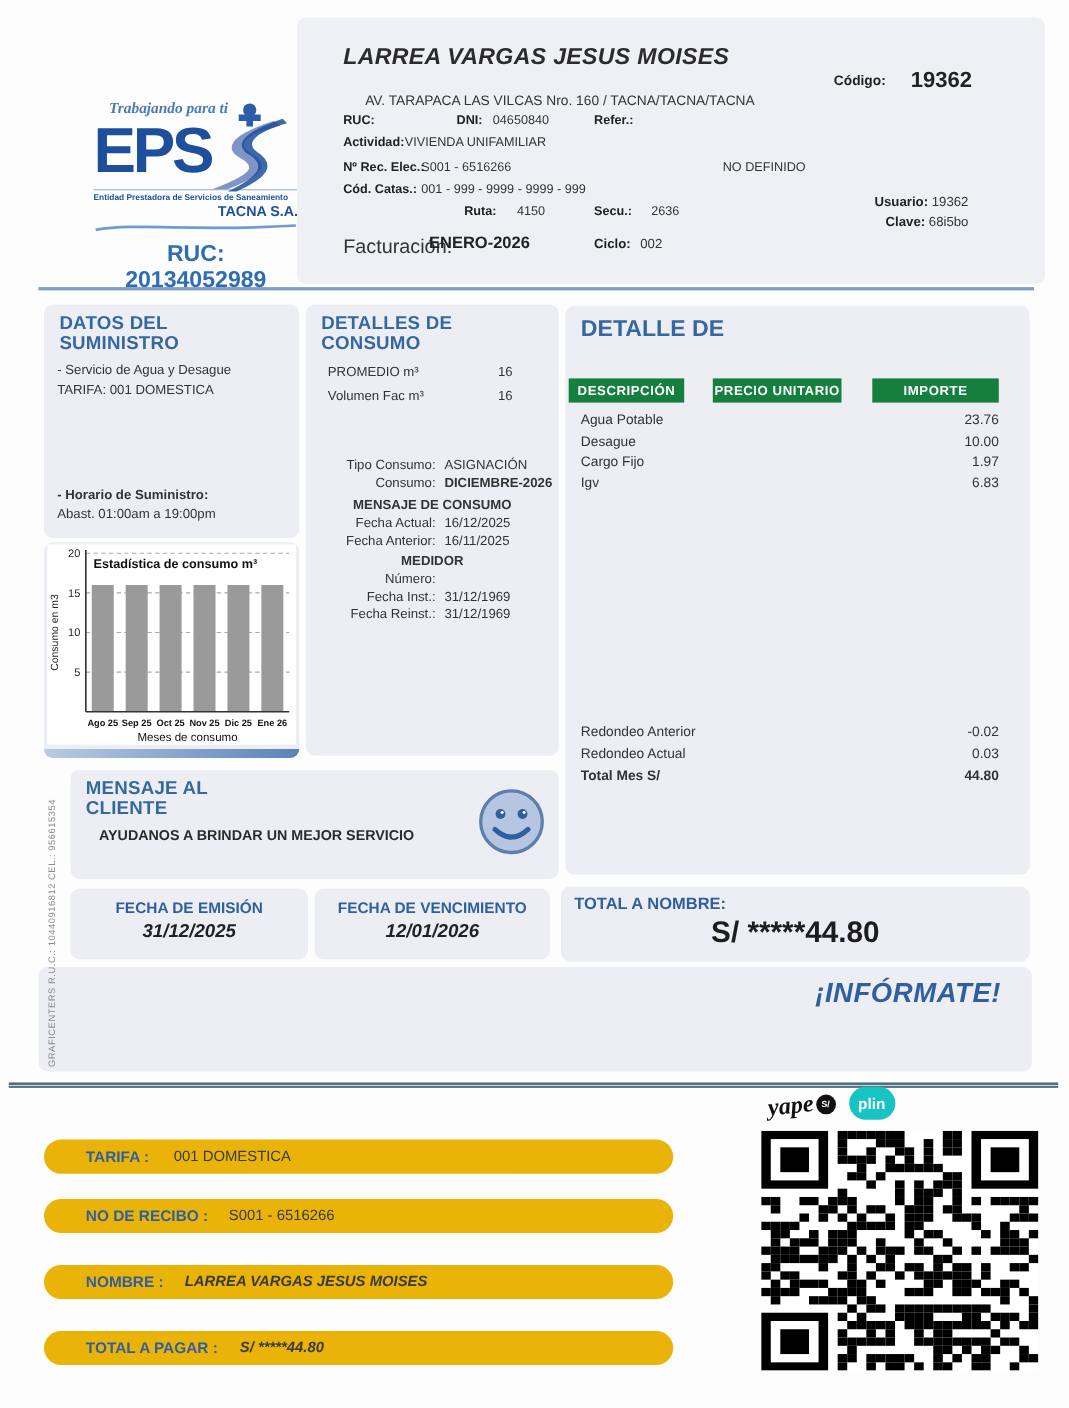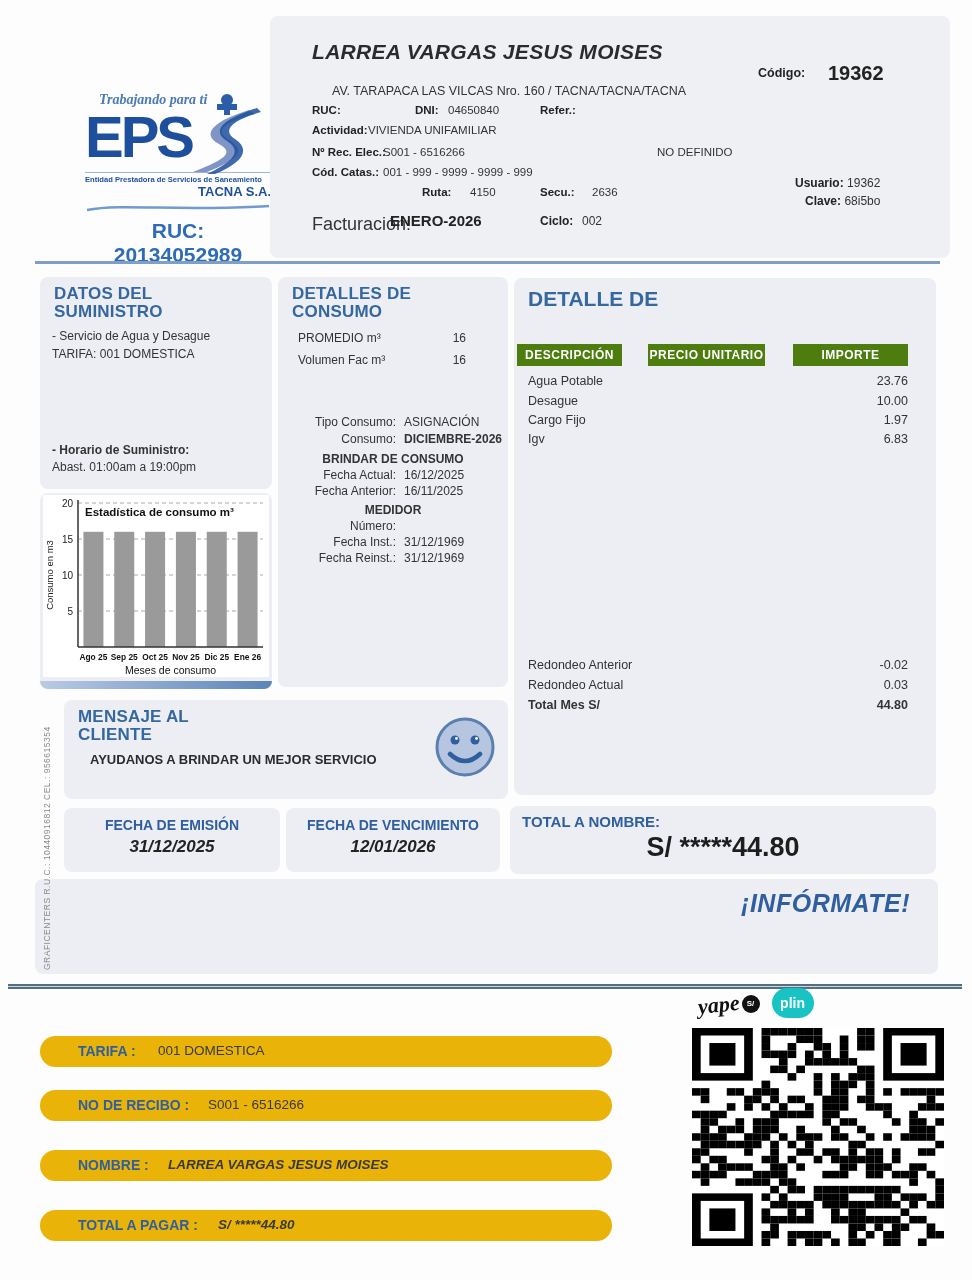--- a/index.html
+++ b/index.html
@@ -7,21 +7,21 @@
         font-family:"Liberation Sans",sans-serif;color:#333;overflow:hidden;}
   .abs{position:absolute;}
   .panel{position:absolute;background:#eceef4;border-radius:8px;}
   .sec-title{font-weight:bold;color:#34689f;font-size:17px;line-height:18px;letter-spacing:.2px;}
   .big-title{font-weight:bold;color:#34689f;font-size:21px;line-height:22px;}
   .lbl{font-weight:bold;color:#222;font-size:11.5px;}
   .val{color:#333;font-size:11.5px;}
   .row12{font-size:12px;color:#333;}
   .hdr-name{font-size:21px;font-weight:bold;font-style:italic;color:#2b2b2b;letter-spacing:.3px;}
   .codigo-val{font-size:20px;font-weight:bold;color:#222;}
-  .tbl-head{position:absolute;height:22px;background:#4d7c0f;color:#fff;font-size:12px;
+  .tbl-head{position:absolute;height:22px;background:#15803d;color:#fff;font-size:12px;
             font-weight:bold;text-align:center;line-height:22px;letter-spacing:.5px;}
   .money{position:absolute;font-size:12.5px;color:#333;}
   .money-r{position:absolute;font-size:12.5px;color:#333;right:28px;text-align:right;}
   .pill{position:absolute;left:40px;width:572px;height:31px;background:#eab308;border-radius:16px;}
   .pill .plabel{position:absolute;left:38px;top:7px;font-size:14px;font-weight:bold;color:#2f5f9e;}
   .pill .pvalue{position:absolute;top:7px;font-size:13.5px;color:#3a3a3a;}
   .fecha-panel{position:absolute;background:#eceef4;border-radius:8px;text-align:center;}
   .fecha-label{font-size:14px;font-weight:bold;color:#2f5f9e;margin-top:9px;}
   .fecha-value{font-size:17px;font-weight:bold;font-style:italic;color:#222;margin-top:4px;}
   .divider2{position:absolute;left:8px;top:984px;width:954px;height:5px;
@@ -149,21 +149,21 @@
     <div class="abs row12" style="left:20px;top:54px;">PROMEDIO m³</div>
     <div class="abs row12" style="right:42px;top:54px;">16</div>
     <div class="abs row12" style="left:20px;top:76px;">Volumen Fac m³</div>
     <div class="abs row12" style="right:42px;top:76px;">16</div>
 
     <div class="abs row12" style="left:0;top:138px;width:118px;text-align:right;">Tipo Consumo:</div>
     <div class="abs row12" style="left:126px;top:138px;">ASIGNACIÓN</div>
     <div class="abs row12" style="left:0;top:155px;width:118px;text-align:right;">Consumo:</div>
     <div class="abs row12" style="left:126px;top:155px;font-weight:bold;">DICIEMBRE-2026</div>
 
-    <div class="abs row12" style="left:0;top:175px;width:230px;text-align:center;font-weight:bold;">BRINDAR DE CONSUMO</div>
+    <div class="abs row12" style="left:0;top:175px;width:230px;text-align:center;font-weight:bold;">MENSAJE DE CONSUMO</div>
     <div class="abs row12" style="left:0;top:191px;width:118px;text-align:right;">Fecha Actual:</div>
     <div class="abs row12" style="left:126px;top:191px;">16/12/2025</div>
     <div class="abs row12" style="left:0;top:207px;width:118px;text-align:right;">Fecha Anterior:</div>
     <div class="abs row12" style="left:126px;top:207px;">16/11/2025</div>
 
     <div class="abs row12" style="left:0;top:226px;width:230px;text-align:center;font-weight:bold;">MEDIDOR</div>
     <div class="abs row12" style="left:0;top:242px;width:118px;text-align:right;">Número:</div>
     <div class="abs row12" style="left:126px;top:242px;"></div>
     <div class="abs row12" style="left:0;top:258px;width:118px;text-align:right;">Fecha Inst.:</div>
     <div class="abs row12" style="left:126px;top:258px;">31/12/1969</div>

